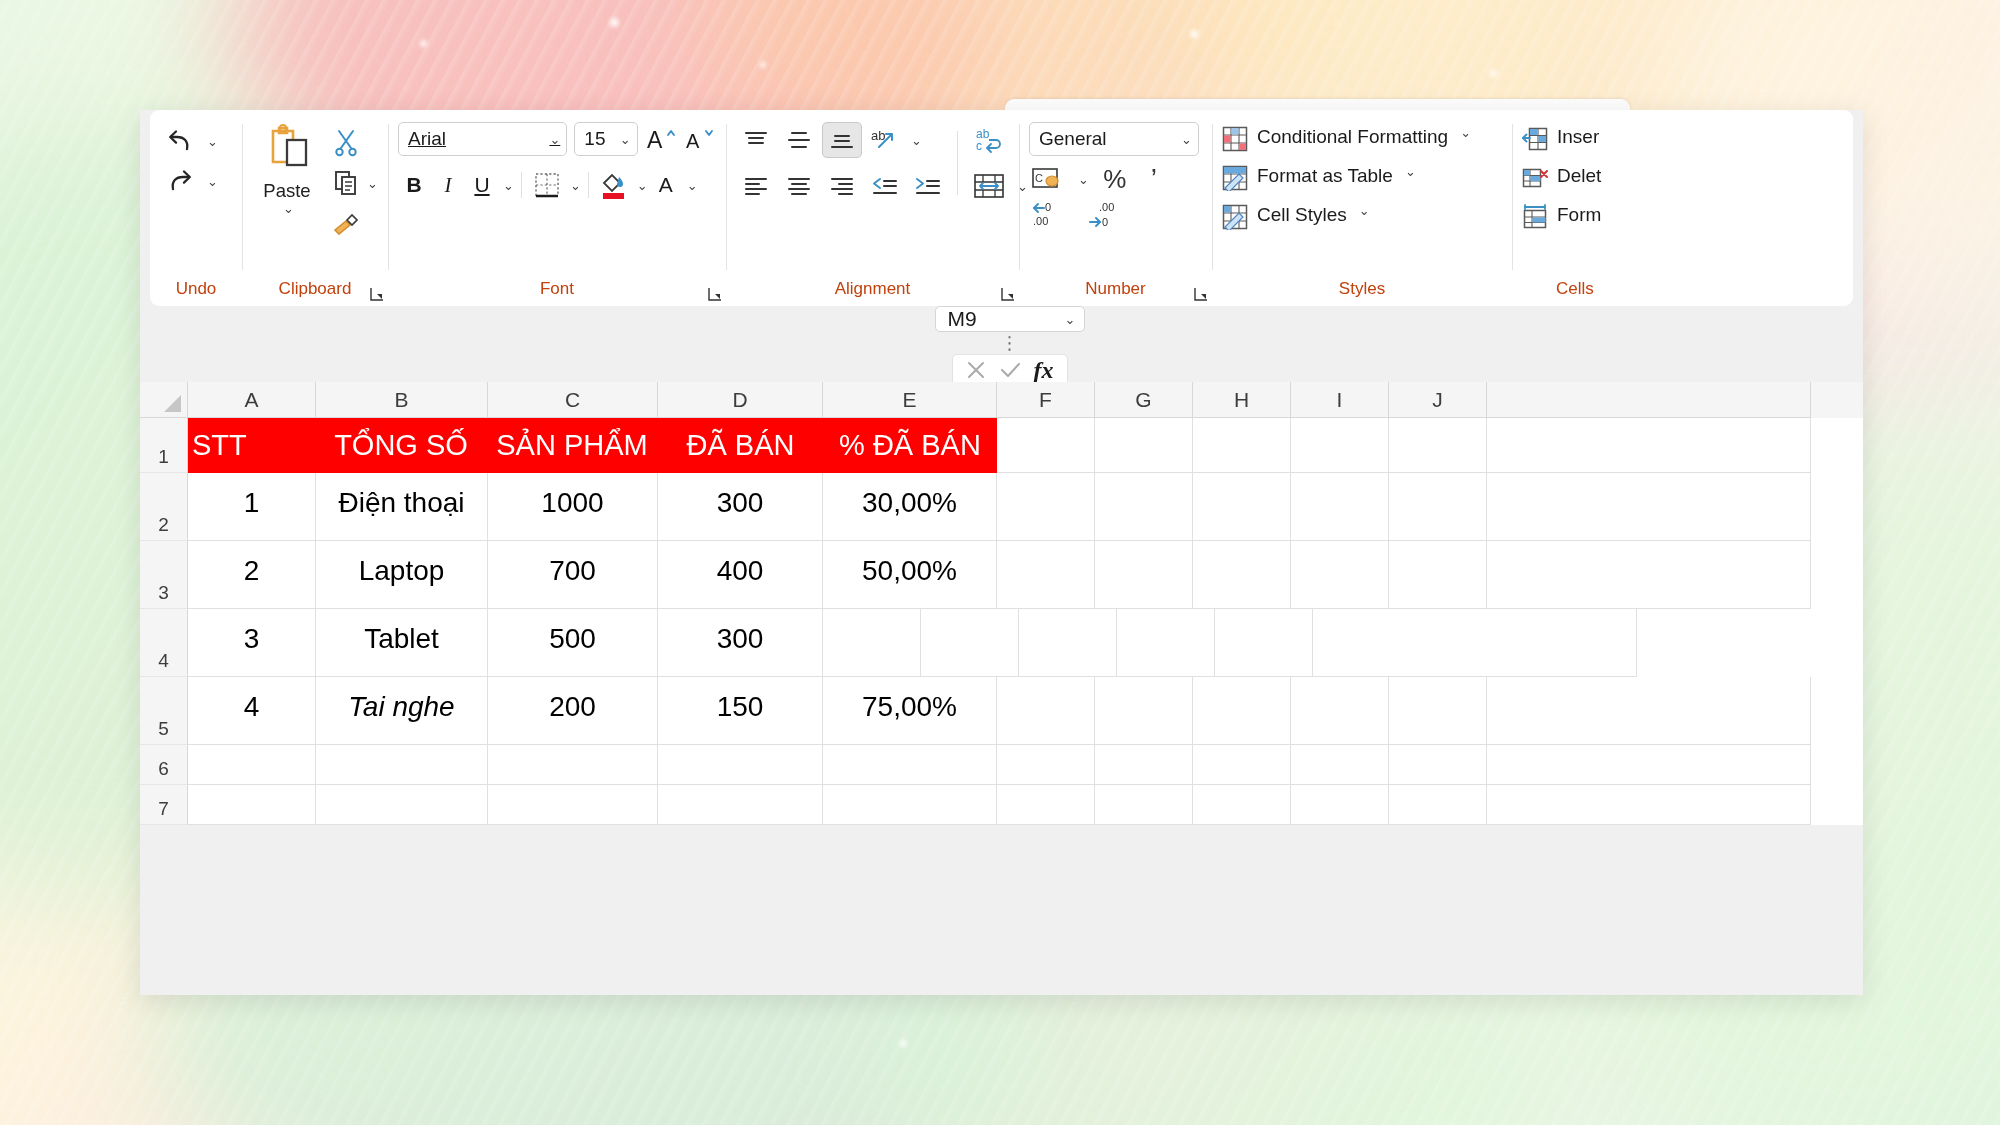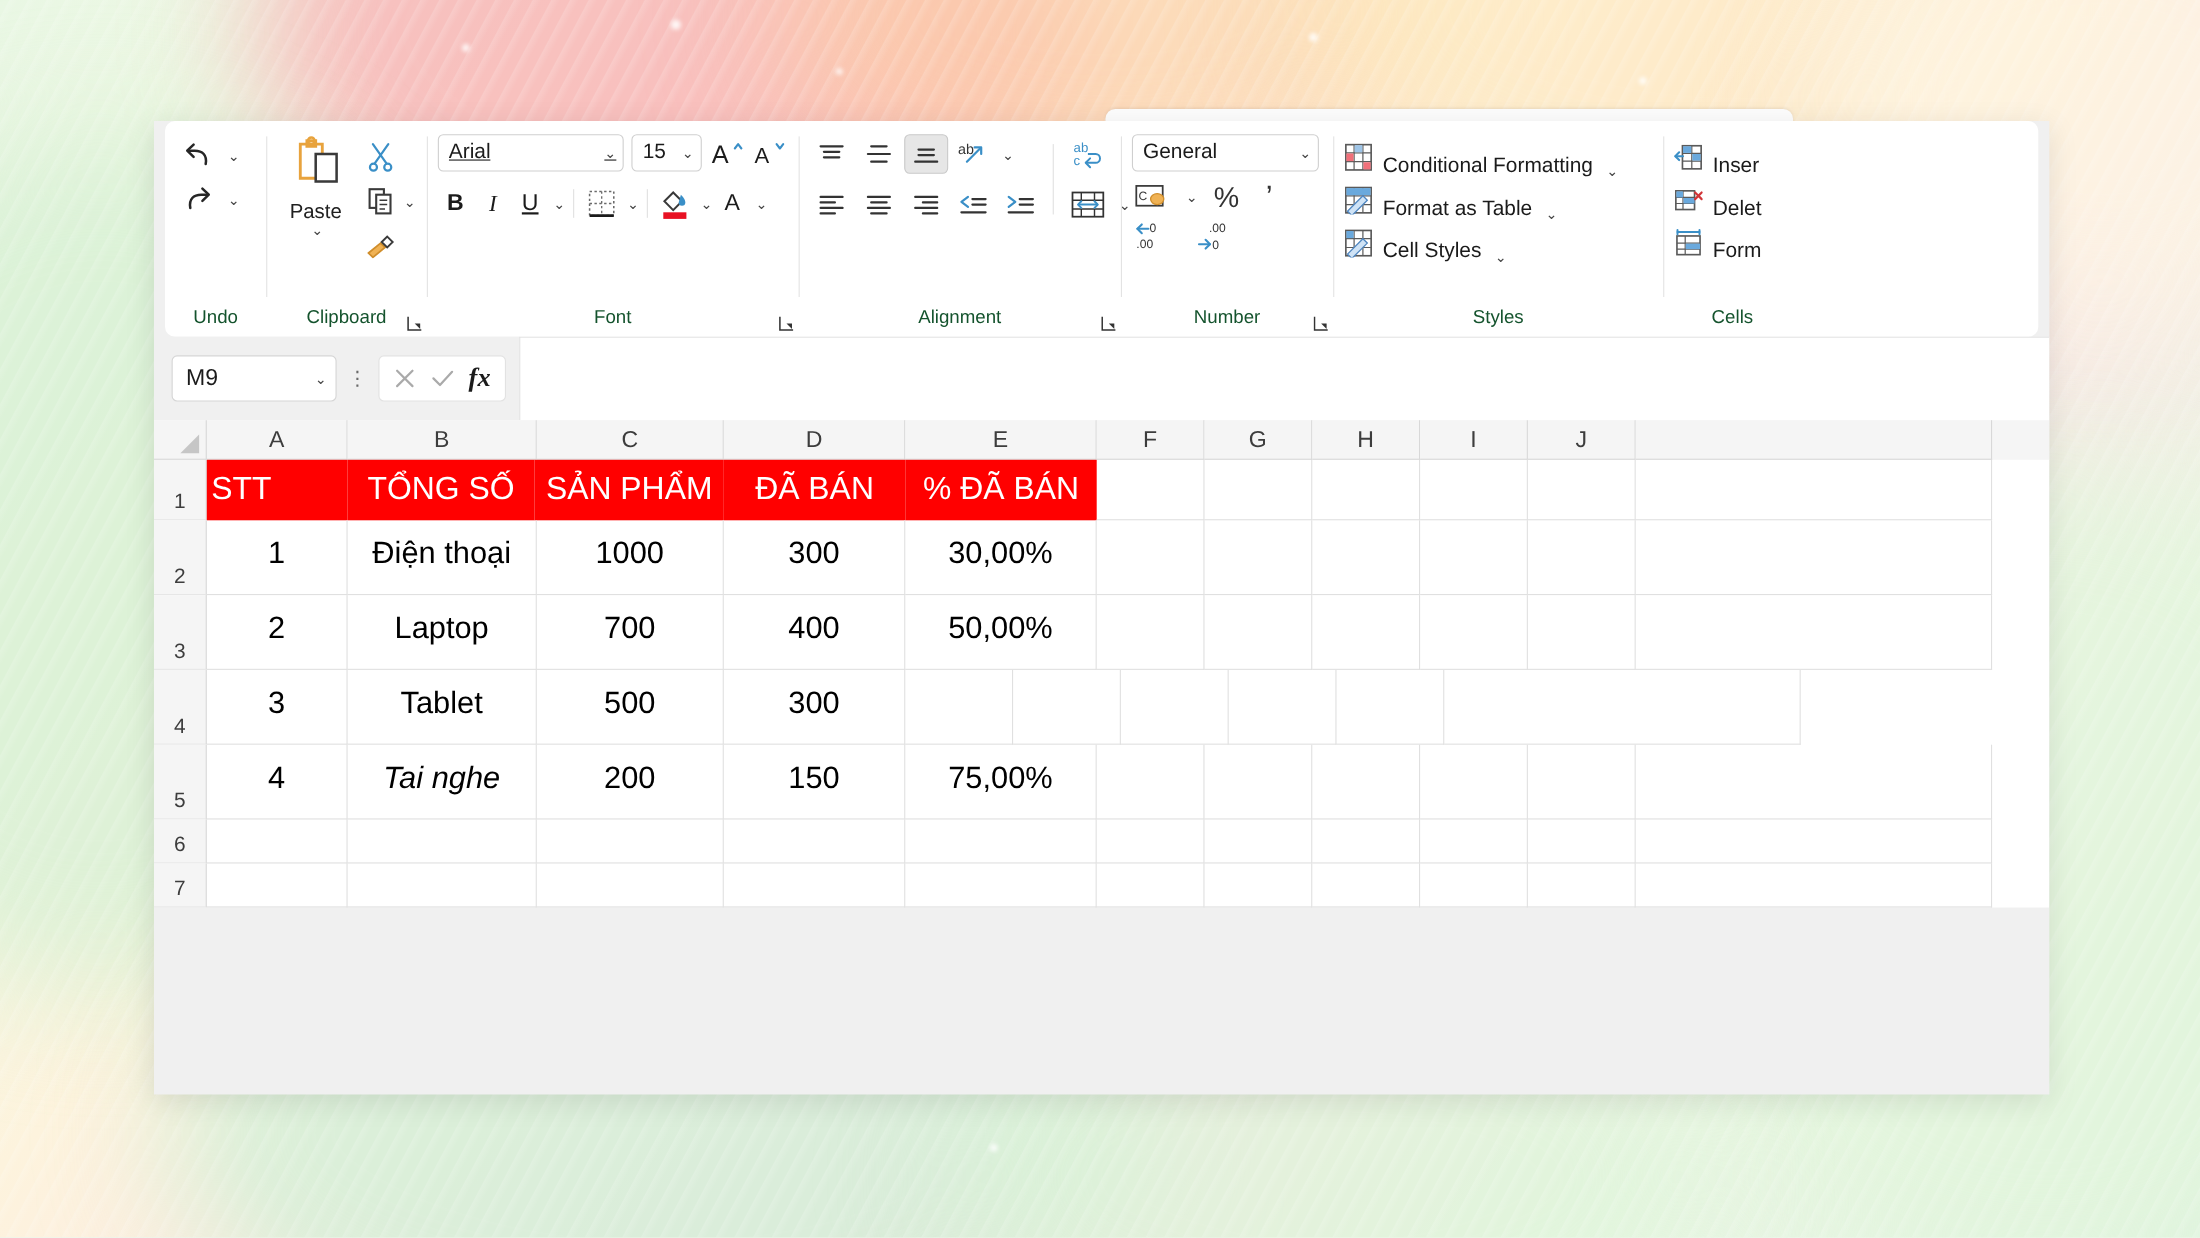--- a/index.html
+++ b/index.html
@@ -89,21 +89,21 @@
     padding: 12px 10px 0 10px;
     flex: 0 0 auto;
   }
   .rb-group + .rb-group::before {
     content: ""; position: absolute; left: 0; top: 14px; bottom: 36px;
     width: 1px; background: #e3e3e3;
   }
   .rb-body { flex: 1; display: flex; align-items: flex-start; }
   .rb-label {
     height: 30px; line-height: 26px;
-    font-size: 17px; color: #14532d; text-align: center;
+    font-size: 17px; color: #c2410c; text-align: center;
     position: relative;
   }
   .rb-dialog {
     position: absolute; right: 4px; bottom: 5px;
     width: 14px; height: 14px; cursor: pointer;
   }
   .rb-dialog svg { display: block; }
 
   .icon-btn {
     display: flex; align-items: center; justify-content: center;
@@ -148,32 +148,33 @@
   .align-cols { display: flex; }
   .align-left-block { display: flex; flex-direction: column; }
   .align-right-block { display: flex; flex-direction: column; justify-content: center; }
 
   
   .num-row2 { display: flex; align-items: center; gap: 10px; margin-top: 8px; }
   .num-row3 { display: flex; align-items: center; gap: 14px; margin-top: 4px; }
 
   
   .stack-row {
-    display: flex; align-items: flex-end; gap: 9px;
+    display: flex; align-items: flex-start; gap: 9px;
     font-size: 19px; color: #1b1b1b; height: 36px;
     white-space: nowrap;
   }
   .stack-col { display: flex; flex-direction: column; gap: 3px; }
 
   
   #formula-bar {
     height: 76px;
     display: flex; align-items: center;
     padding: 0 0 0 16px;
     background: #f0f0f0;
+    flex-direction: column;
   }
   #name-box {
     width: 150px; height: 42px;
     background: #fff; border: 1px solid #d5d5d5; border-radius: 5px;
     display: flex; align-items: center; justify-content: space-between;
     padding: 0 8px 0 12px; font-size: 21px; color: #1b1b1b;
   }
   #fb-kebab { padding: 0 10px; font-size: 18px; color: #6a6a6a; letter-spacing: 0; }
   #fb-actions {
     height: 42px; background: #fff; border: 1px solid #e2e2e2; border-radius: 5px;

